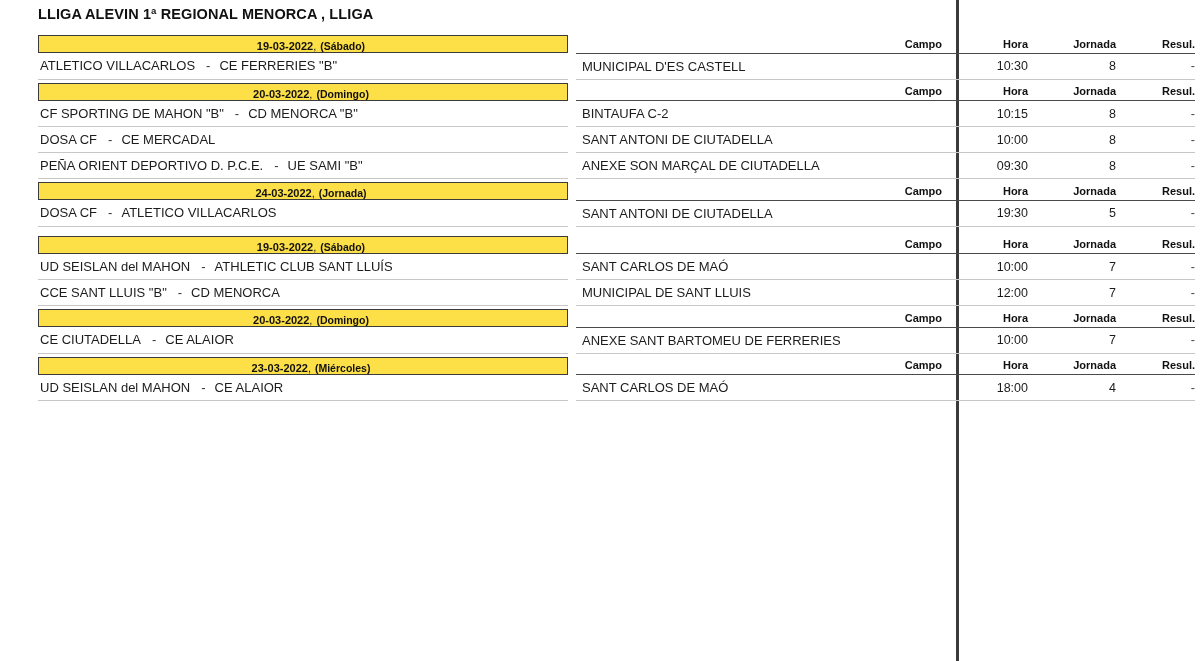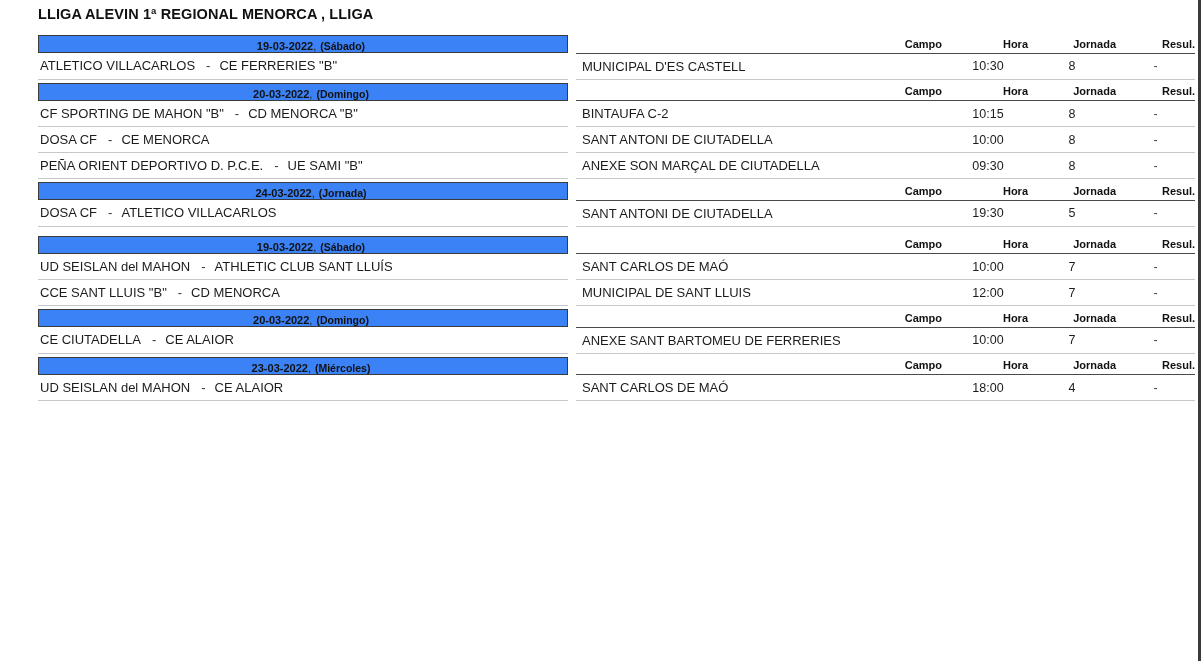--- a/index.html
+++ b/index.html
@@ -10,21 +10,21 @@
   body {
     width: 1201px;
     height: 661px;
     font-family: "Liberation Sans", sans-serif;
     color: #1a1a1a;
     overflow: hidden;
     position: relative;
   }
   .page {
     position: relative;
-    width: 1201px;
+    width: 959px;
     height: 661px;
     box-sizing: border-box;
     border-right: 3px solid #3a3a3a;
     background: #fff;
   }
   .content {
     padding: 0 34px 0 38px;
   }
 
   
@@ -62,21 +62,21 @@
   col.c-jorn   { width: 88px;  }
   col.c-resul  { width: 79px;  }
 
   
   .hdr-date-cell {
     padding: 0;
     vertical-align: bottom;
   }
   .date-box {
     border: 1.6px solid #3b3b3b;
-    background: #3b82f6;
+    background: #fde047;
     height: 18px;
     line-height: 18px;
     padding: 1px 0 1px 16px;
     font-size: 11px;
     white-space: nowrap;
     box-sizing: border-box;
   }
   .date-box .d-date {
     font-weight: bold;
     font-size: 11px;
@@ -109,21 +109,21 @@
     font-size: 13px;
     color: #1c1c1c;
     padding: 5px 0 5px 0;
     border-bottom: 1.7px solid #c7c7c7;
     vertical-align: middle;
     white-space: nowrap;
     overflow: hidden;
   }
   td.match-cell { padding-left: 2px; }
   td.campo-cell { padding-left: 6px; }
-  td.hora-cell, td.jorn-cell, td.resul-cell { text-align: center; }
+  td.hora-cell, td.jorn-cell, td.resul-cell { text-align: right; }
   td.hora-cell { font-size: 12.5px; }
   td.jorn-cell { font-size: 12.5px; }
   td.resul-cell { font-size: 12.5px; color: #444; }
 
   .match-sep {
     display: inline-block;
     padding: 0 9px 0 11px;
     color: #333;
   }
   .team { color: #1c1c1c; }
@@ -201,21 +201,21 @@
             <tbody>
               <tr>
                 <td class="match-cell"><span class="team">CF SPORTING DE MAHON "B"</span><span class="match-sep">-</span><span class="team">CD MENORCA "B"</span></td>
                 <td class="gap"></td>
                 <td class="campo-cell">BINTAUFA C-2</td>
                 <td class="hora-cell">10:15</td>
                 <td class="jorn-cell">8</td>
                 <td class="resul-cell">-</td>
               </tr>
               <tr>
-                <td class="match-cell"><span class="team">DOSA CF</span><span class="match-sep">-</span><span class="team">CE MENORCA</span></td>
+                <td class="match-cell"><span class="team">DOSA CF</span><span class="match-sep">-</span><span class="team">CE MERCADAL</span></td>
                 <td class="gap"></td>
                 <td class="campo-cell">SANT ANTONI DE CIUTADELLA</td>
                 <td class="hora-cell">10:00</td>
                 <td class="jorn-cell">8</td>
                 <td class="resul-cell">-</td>
               </tr>
               <tr>
                 <td class="match-cell"><span class="team">PEÑA ORIENT DEPORTIVO D. P.C.E.</span><span class="match-sep">-</span><span class="team">UE SAMI "B"</span></td>
                 <td class="gap"></td>
                 <td class="campo-cell">ANEXE SON MARÇAL DE CIUTADELLA</td>

